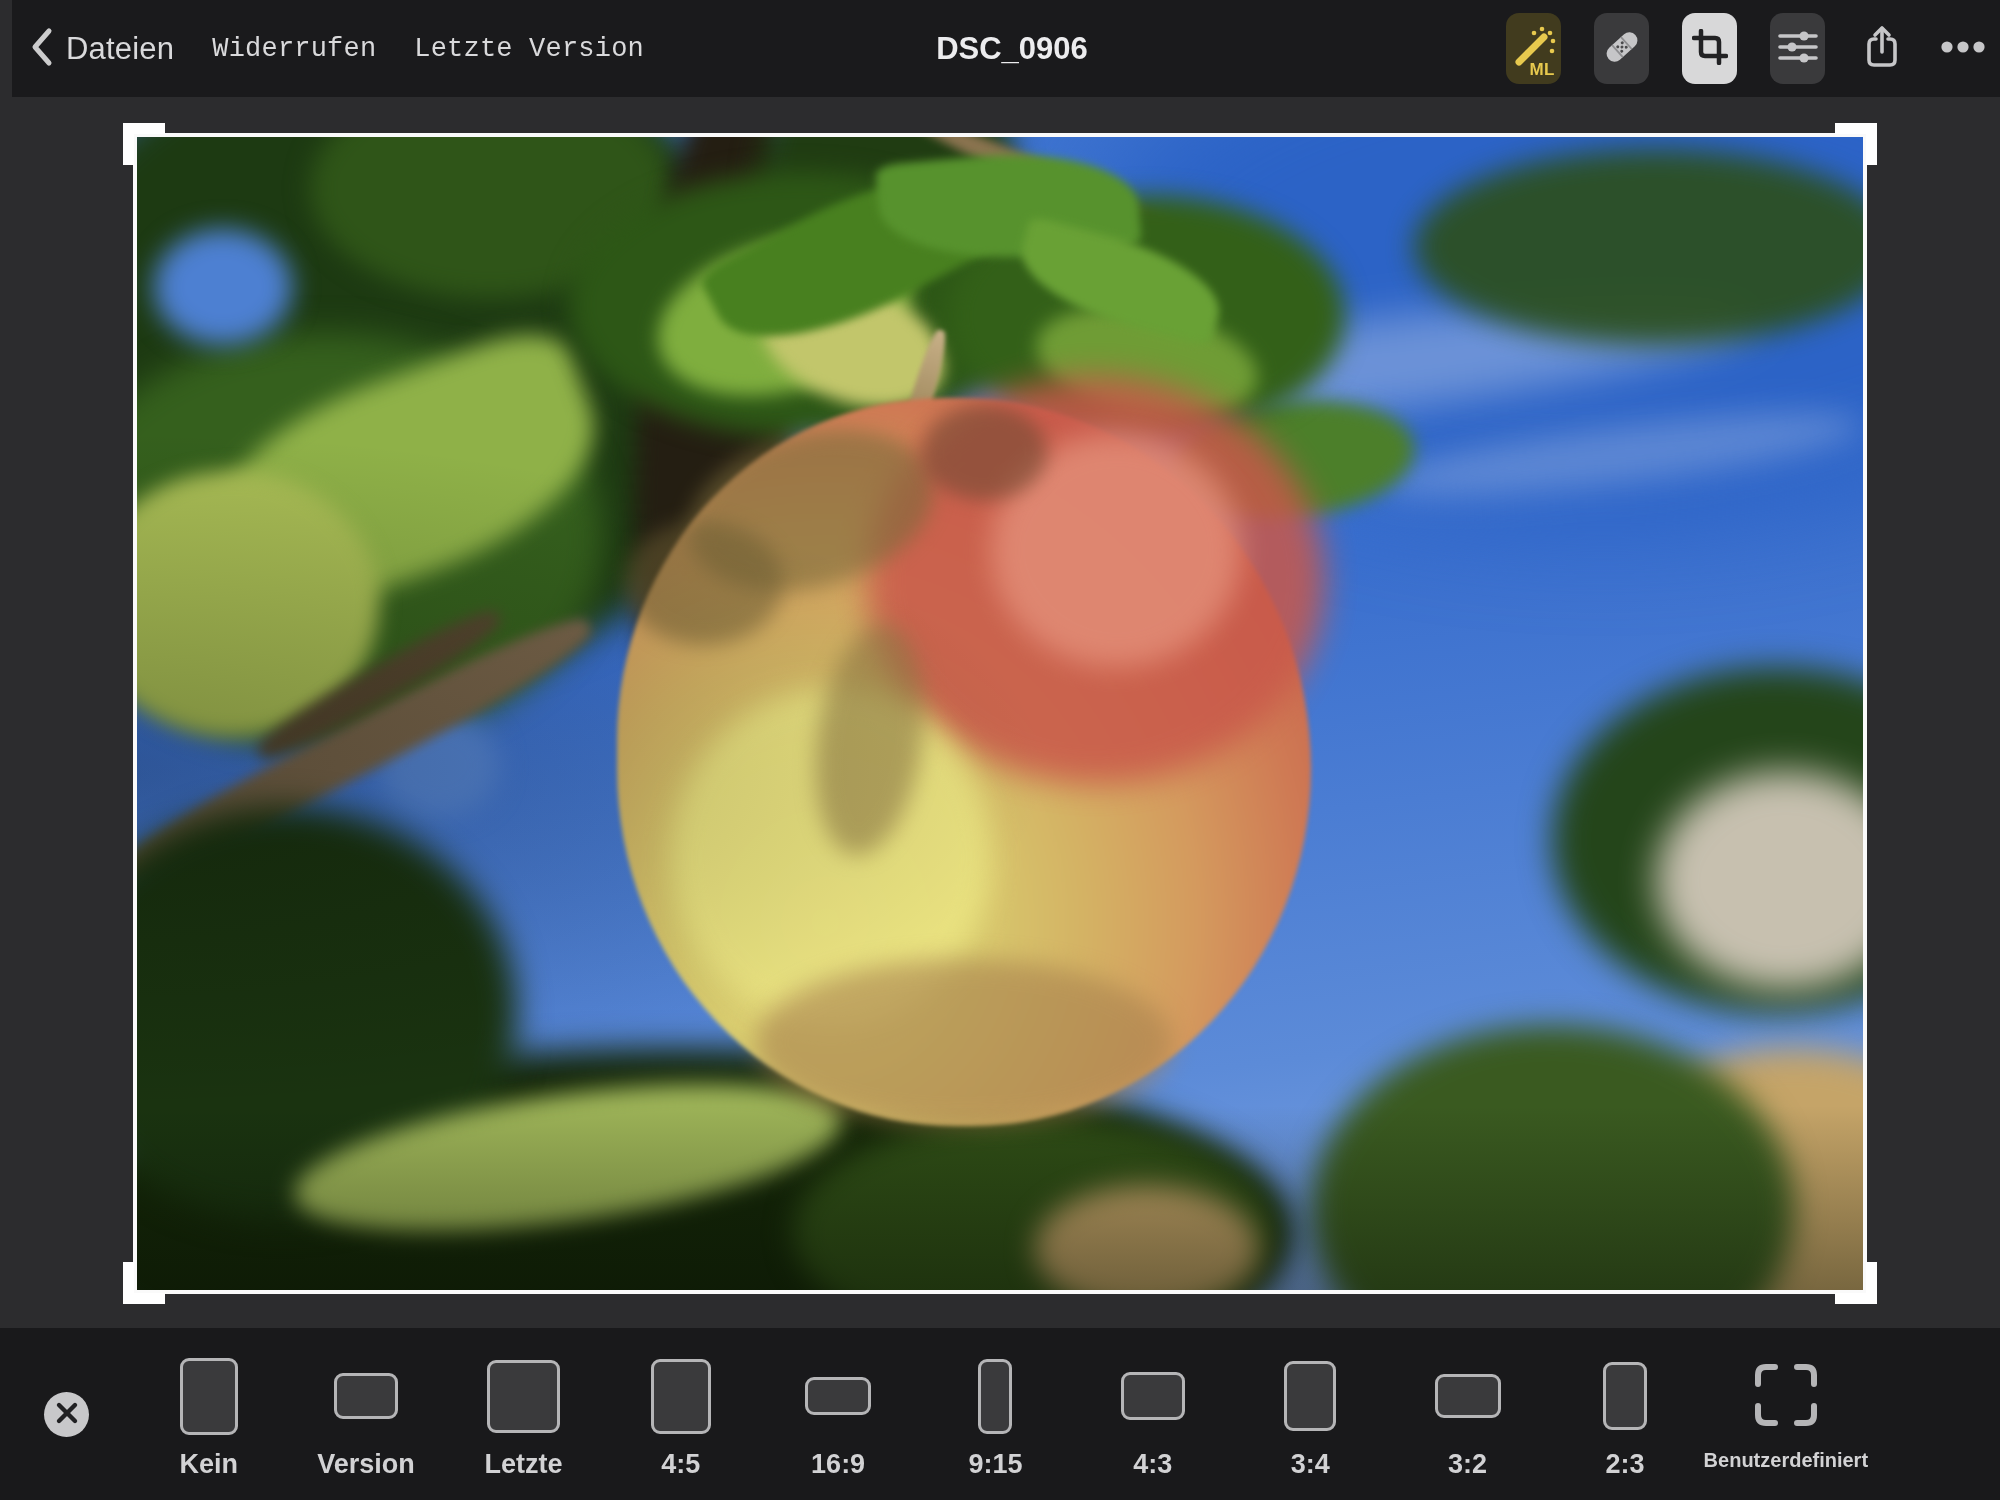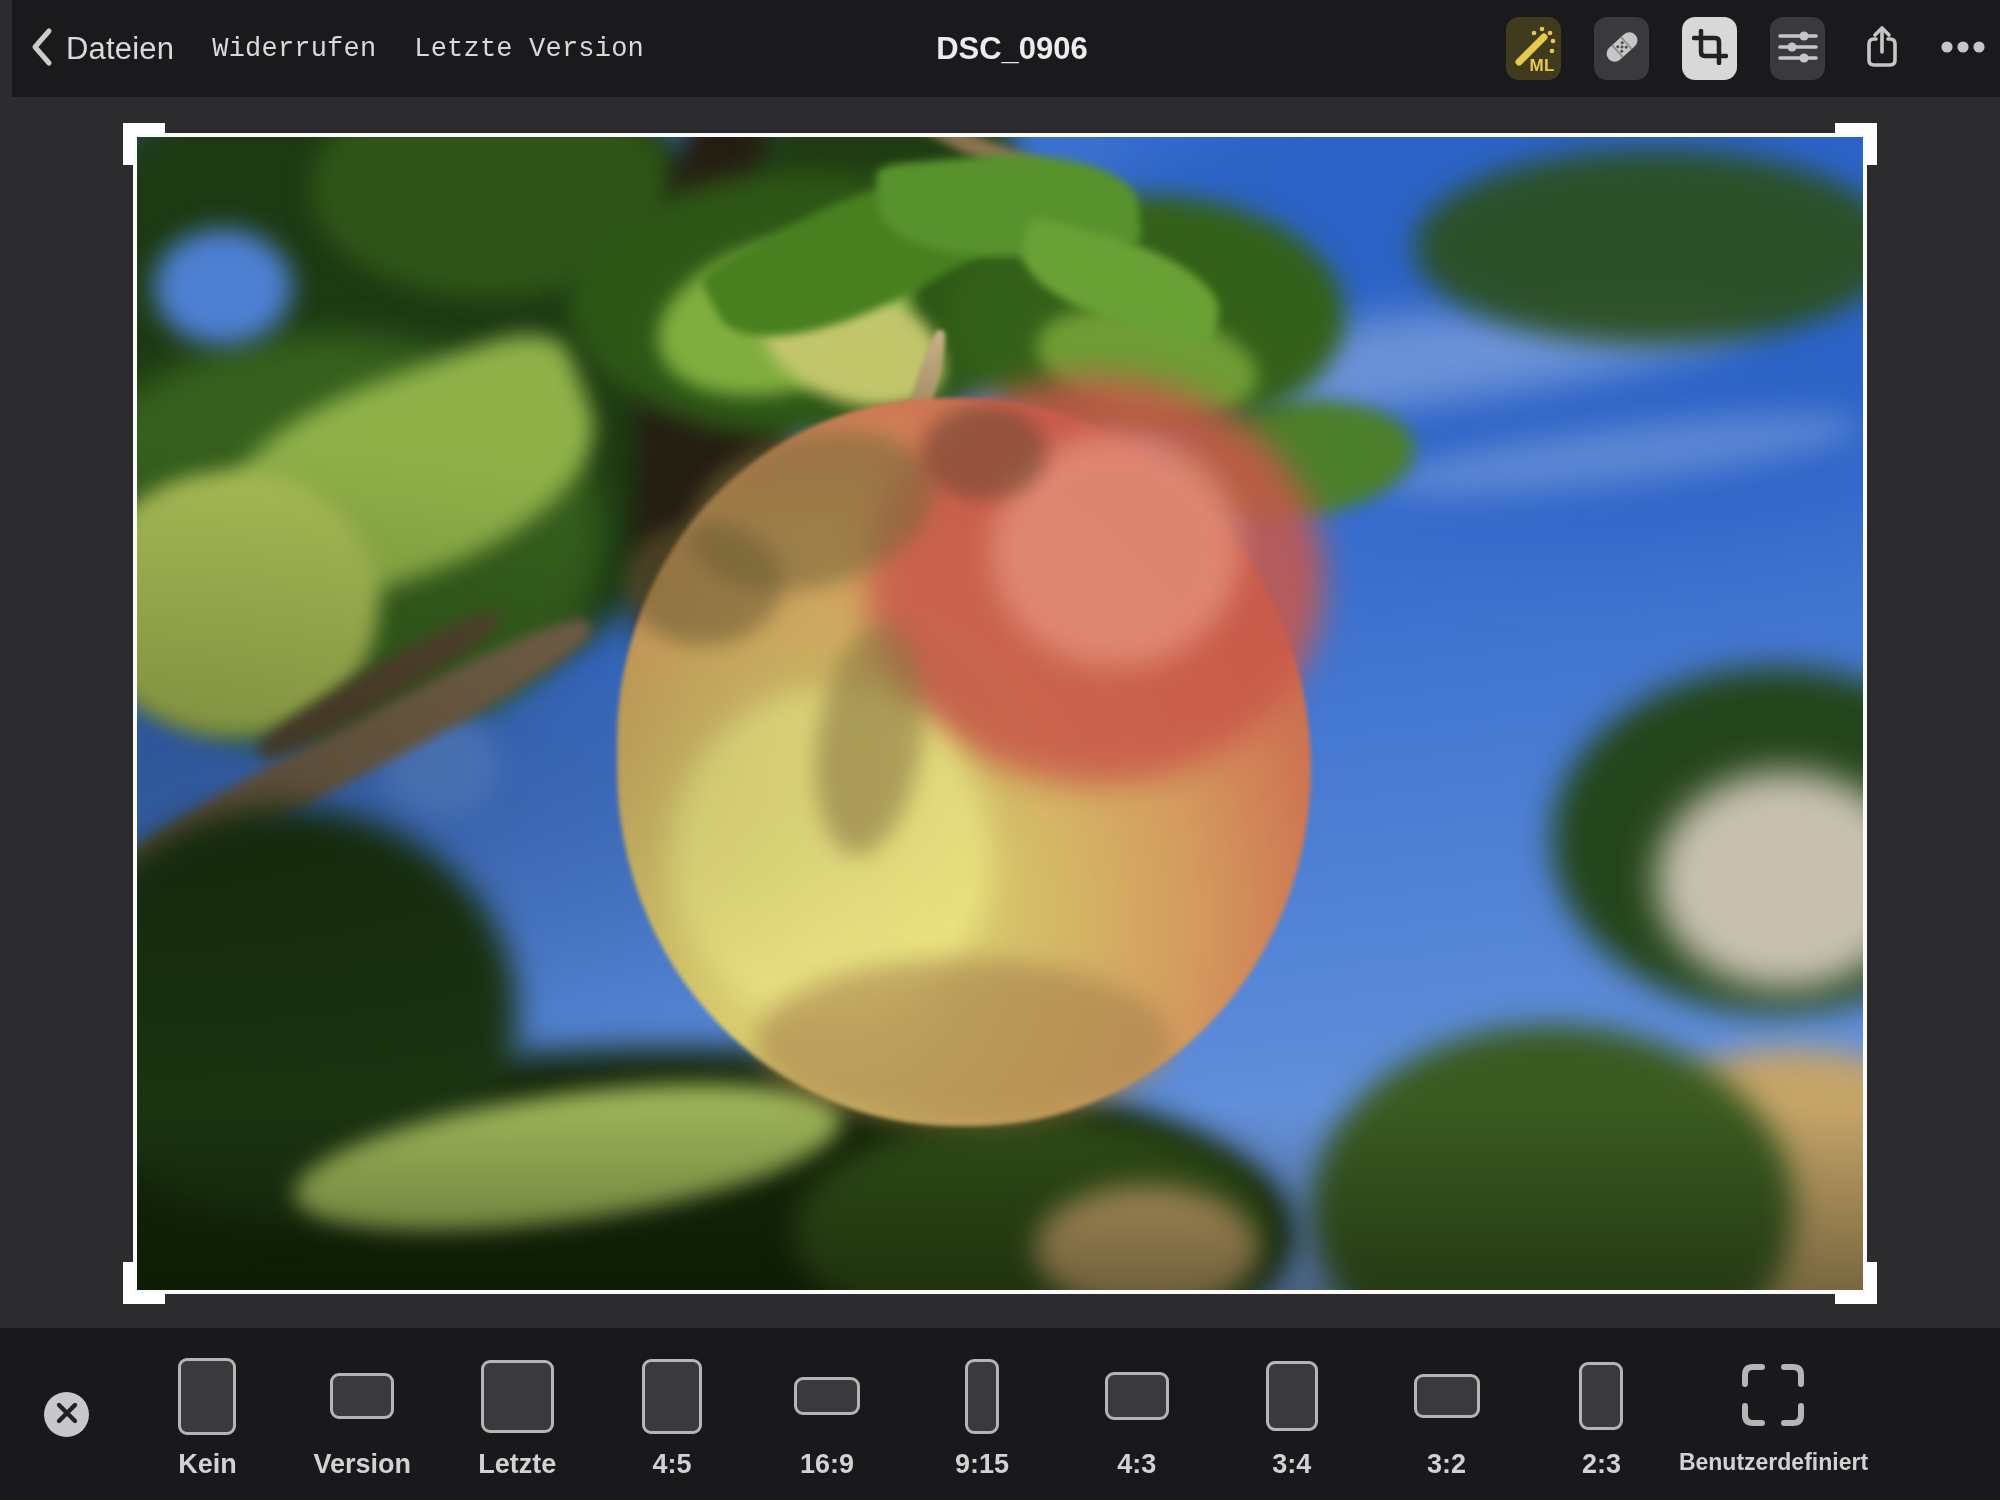--- a/index.html
+++ b/index.html
@@ -9,21 +9,21 @@
 
   
   .topbar { position:absolute; left:12px; top:0; width:2000px; height:97px; background:#1a1a1c; }
   .nav-left { position:absolute; left:18px; top:0; height:97px; display:flex; align-items:center; gap:38px; }
   .back-btn { display:flex; align-items:center; gap:12px; background:none; border:none; cursor:pointer; }
   .nav-label { font-size:31px; color:#d9d9db; letter-spacing:.2px; }
   .nav-btn { background:none; border:none; font-size:27px; color:#d9d9db; cursor:pointer; font-family:Liberation Mono, monospace; letter-spacing:.2px; }
   .title { position:absolute; left:0; right:0; top:0; height:97px; display:flex; align-items:center; justify-content:center;
            font-size:31px; font-weight:bold; color:#ececee; pointer-events:none; }
   .nav-right { position:absolute; right:25px; top:0; height:97px; display:flex; align-items:center; gap:33px; }
-  .tool-btn { width:55px; height:63px; border-radius:13px; background:#3a3a3c; border:none; display:flex; align-items:center; justify-content:center; cursor:pointer; position:relative; }
+  .tool-btn { width:55px; height:71px; border-radius:13px; background:#3a3a3c; border:none; display:flex; align-items:center; justify-content:center; cursor:pointer; position:relative; }
   .tool-btn.ml { background:#413b1e; }
   .tool-btn.active { background:#d8d8d9; }
   .plain-btn { background:none; border:none; display:flex; align-items:center; justify-content:center; width:48px; height:55px; cursor:pointer; }
   .ml-badge { position:absolute; right:6px; bottom:4px; font-size:17px; font-weight:bold; color:#e7c94e; letter-spacing:.5px; }
 
   
   .canvas { position:absolute; left:0; top:97px; width:2000px; height:1231px; background:#2c2c2e; }
   .photo { position:absolute; left:137px; top:40px; width:1726px; height:1153px; overflow:hidden;
            background: linear-gradient(173deg, #3e74d0 0%, #3a6fce 42%, #5c8bd8 78%, #84a8e6 100%); }
   .frame { position:absolute; left:137px; top:40px; width:1726px; height:1153px; box-shadow:0 0 0 4px #fafafa; pointer-events:none; }
@@ -107,21 +107,21 @@
   .sh-original { width:64px; height:46px; }
   .sh-quadrat  { width:73px; height:73px; }
   .sh-45  { width:60px; height:75px; }
   .sh-169 { width:66px; height:38px; }
   .sh-916 { width:34px; height:75px; }
   .sh-43  { width:64px; height:48px; }
   .sh-34  { width:52px; height:70px; }
   .sh-32  { width:66px; height:44px; }
   .sh-23  { width:44px; height:68px; }
   .opt-label { margin-top:12px; font-size:27px; color:#d2d2d4; white-space:nowrap; }
-  .opt-label.small { font-size:23px; }
+  .opt-label.small { font-size:20px; }
 </style>
 </head>
 <body>
 
 <div class="app">
 
   <header class="topbar">
     <div class="nav-left">
       <button class="back-btn">
         <span>

